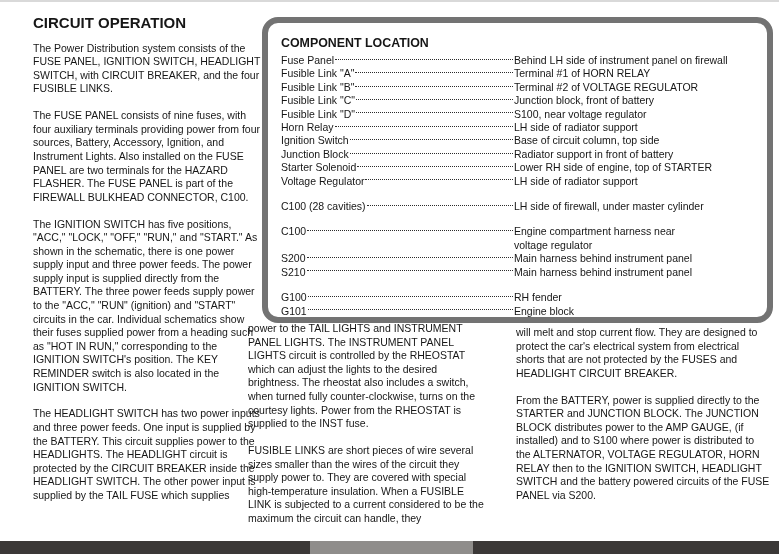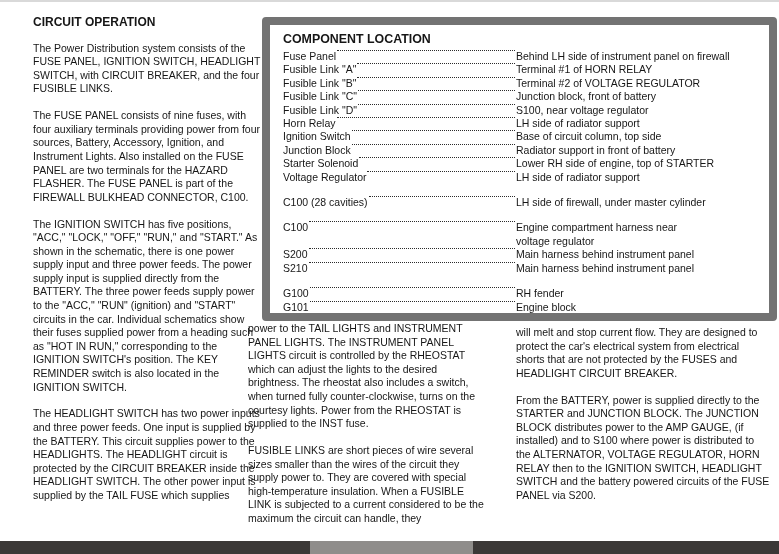--- a/index.html
+++ b/index.html
@@ -5,28 +5,28 @@
   html,body{margin:0;padding:0;}
   body{
     width:779px;height:554px;position:relative;overflow:hidden;
     background:#ffffff;color:#161616;
     font-family:"Liberation Sans", sans-serif;
   }
   .top-edge{position:absolute;top:0;left:0;width:779px;height:2px;background:#d9d9d9;}
   .col{position:absolute;font-size:10.5px;line-height:13.6px;}
   .col p{margin:0 0 13.2px 0;}
   .left-col{left:33px;top:16px;width:228px;}
-  .heading{font-size:12px;font-weight:bold;margin:0 0 12px 0;}
+  .heading{font-size:15px;font-weight:bold;margin:0 0 12px 0;}
   .box{
     position:absolute;left:262px;top:17px;width:477px;height:281px;
-    border:8px solid #737373;border-radius:4px;
-    padding:7px 9px 0 13px;
+    border:6px solid #737373;border-radius:16px;
+    padding:13px 9px 0 13px;
   }
   .box-title{font-size:12.4px;font-weight:bold;margin:0 0 4px 0;}
-  .row{display:flex;align-items:flex-start;line-height:13.4px;font-size:10.5px;}
+  .row{display:flex;align-items:center;line-height:13.4px;font-size:10.5px;}
   .row.gap{margin-top:12px;}
   .row .name{white-space:nowrap;}
   .row .leader{flex:1 1 auto;min-width:6px;border-bottom:1.6px dotted #2b2b2b;margin:0 1px 3px 1px;}
   .row .loc{flex:0 0 244px;width:244px;white-space:nowrap;}
   .row.cont .leader{border-bottom:none;}
   .row.cont .loc{padding-left:12px;}
   .mid-col{left:248px;top:322px;width:238px;}
   .right-col{left:516px;top:326px;width:254px;}
   .scroll-track{position:absolute;left:0;bottom:0;width:779px;height:13px;background:#3b3837;}
   .scroll-thumb{position:absolute;left:310px;top:0;width:163px;height:13px;background:#8f8d8b;}

